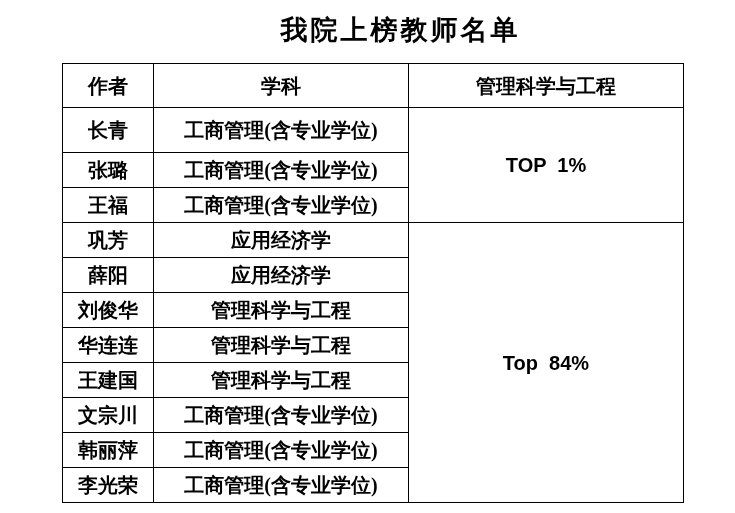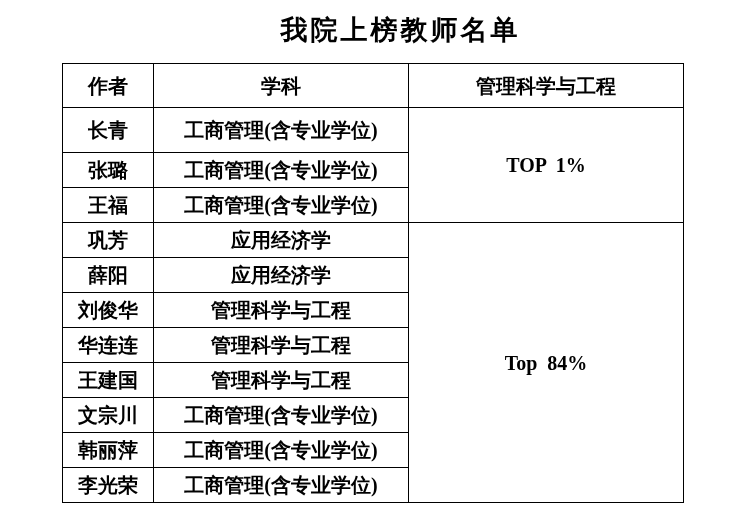--- a/index.html
+++ b/index.html
@@ -41,21 +41,21 @@
     padding: 0;
     font-size: 20px;
     font-weight: bold;
     line-height: 1.2;
     overflow: hidden;
   }
   tr.header-row { height: 44px; }
   tr.first-data-row { height: 45px; margin-left: 22px; }
   tr.data-row { height: 35px; }
   td.rank-cell {
-    font-family: Liberation Serif, serif;
+    font-family: Liberation Sans, sans-serif;
     font-size: 30px;
     font-weight: normal;
     white-space: pre;
   }
 </style>
 </head>
 <body>
 
 <div class="doc-title">我院上榜教师名单</div>
 

